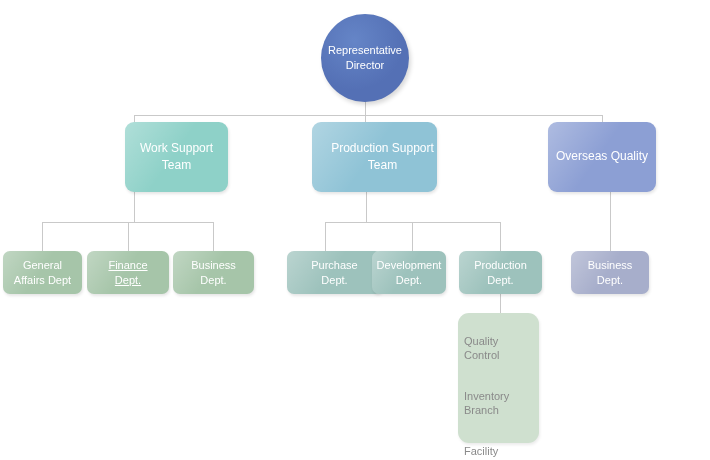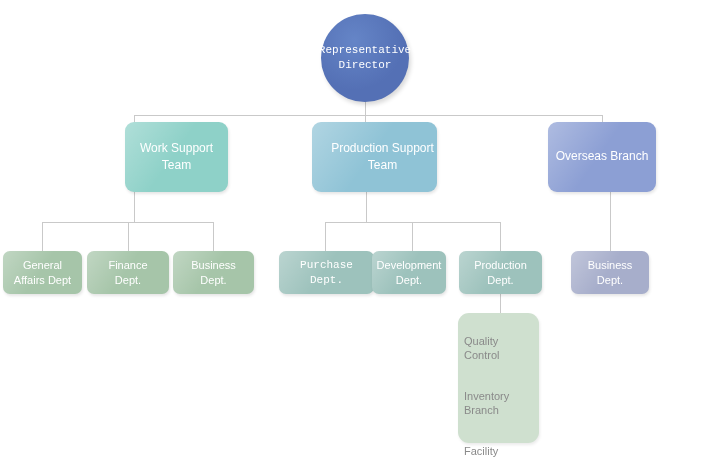--- a/index.html
+++ b/index.html
@@ -11,31 +11,31 @@
   .node{
     position:absolute;display:flex;align-items:center;justify-content:center;
     text-align:center;color:#fff;white-space:pre-line;
     background-image:linear-gradient(125deg, rgba(255,255,255,.30), rgba(255,255,255,0) 48%);
     box-shadow:1px 2px 3px rgba(0,0,0,.10);
   }
   .root-circle{
     left:321px;top:14px;width:88px;height:88px;border-radius:50%;
     background-color:#5470b5;
     background-image:radial-gradient(circle at 38% 30%, #6585c7, rgba(0,0,0,0) 60%);
-    font-size:11px;line-height:1.35;box-shadow:2px 3px 4px rgba(0,0,0,.15);font-family:Liberation Mono, monospace;
+    font-size:11px;line-height:1.35;box-shadow:2px 3px 4px rgba(0,0,0,.15);
   }
   .team{top:122px;height:70px;border-radius:9px;font-size:12px;line-height:1.45;}
   .team-wst{left:81px;width:103px;background-color:#8ed1c8;margin-left:44px;}
   .team-pst{left:312px;width:109px;background-color:#8fc3d6;padding-left:16px;}
   .team-ob{left:548px;width:108px;background-color:#8c9fd4;}
   .dept{top:251px;height:43px;border-radius:7px;font-size:11px;line-height:1.3;}
   .dept-ga{left:3px;width:79px;background-color:#a6c5a9;}
-  .dept-fin{left:87px;width:82px;background-color:#a6c5a9;}
+  .dept-fin{left:87px;width:82px;background-color:#a6c5a9;text-decoration:underline;}
   .dept-bus{left:173px;width:81px;background-color:#a6c5a9;}
-  .dept-pur{left:279px;width:95px;background-color:#9dc2bc;font-family:Liberation Mono, monospace;}
+  .dept-pur{left:287px;width:95px;background-color:#9dc2bc;}
   .dept-dev{left:372px;width:74px;background-color:#9dc2bc;}
   .dept-prod{left:459px;width:83px;background-color:#9dc2bc;justify-content:center;}
   .dept-ob-bus{left:571px;width:78px;background-color:#a7aecb;}
   .detail{
     position:absolute;left:458px;top:313px;width:81px;height:130px;
     background:#cfe0cf;border-radius:11px;box-sizing:border-box;
     padding:7px 4px 6px 6px;color:#8a8a8a;font-size:11px;line-height:14px;
     text-align:left;white-space:pre-line;box-shadow:1px 2px 3px rgba(0,0,0,.08);
   }
   .detail .item{margin-bottom:13px;}
@@ -75,21 +75,21 @@
 
   <div class="node team team-wst">
     <span>Work Support
 Team</span>
   </div>
   <div class="node team team-pst">
     <span>Production Support
 Team</span>
   </div>
   <div class="node team team-ob">
-    <span>Overseas Branch</span>
+    <span>Overseas Quality</span>
   </div>
 
   <div class="node dept dept-ga">
     <span>General
 Affairs Dept</span>
   </div>
   <div class="node dept dept-fin">
     <span>Finance
 Dept.</span>
   </div>

